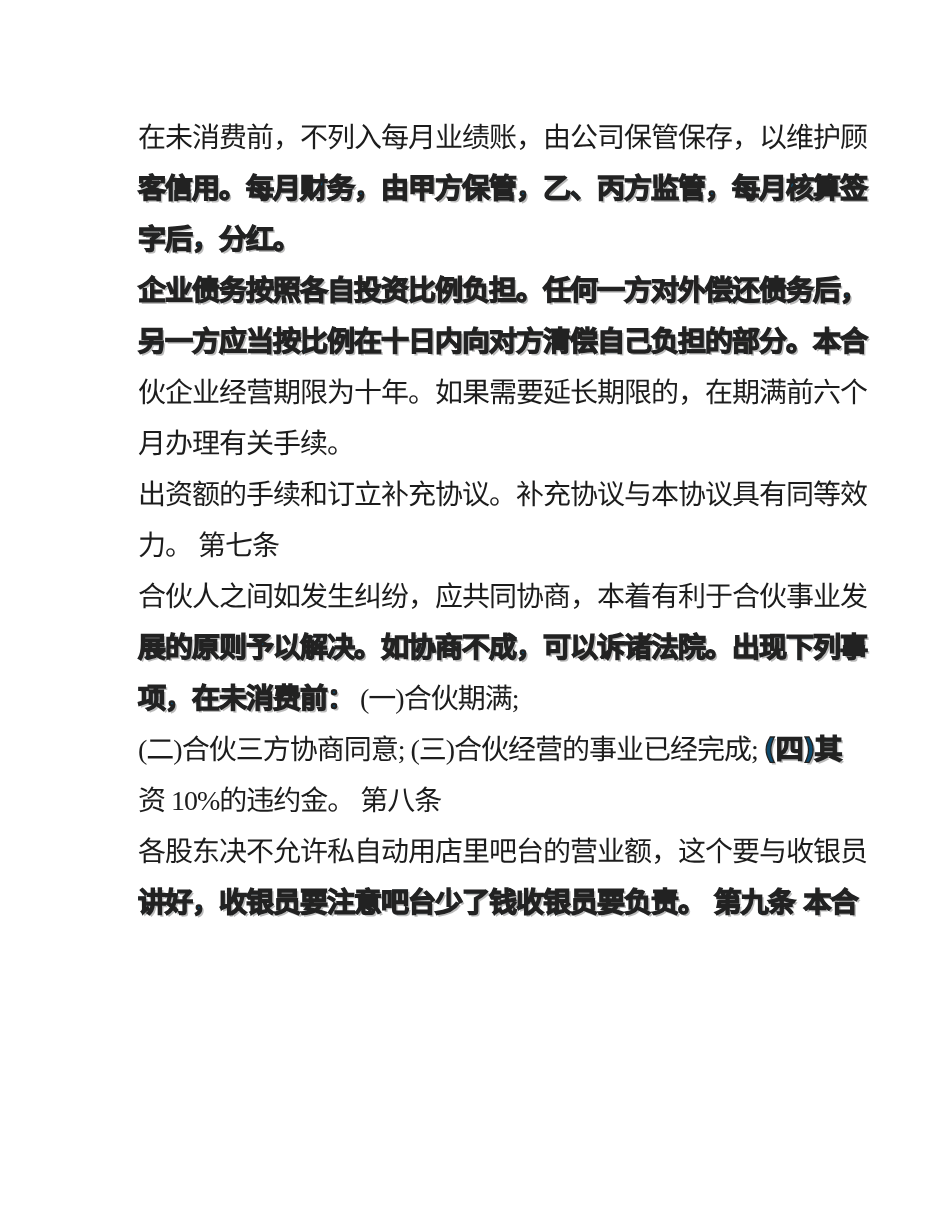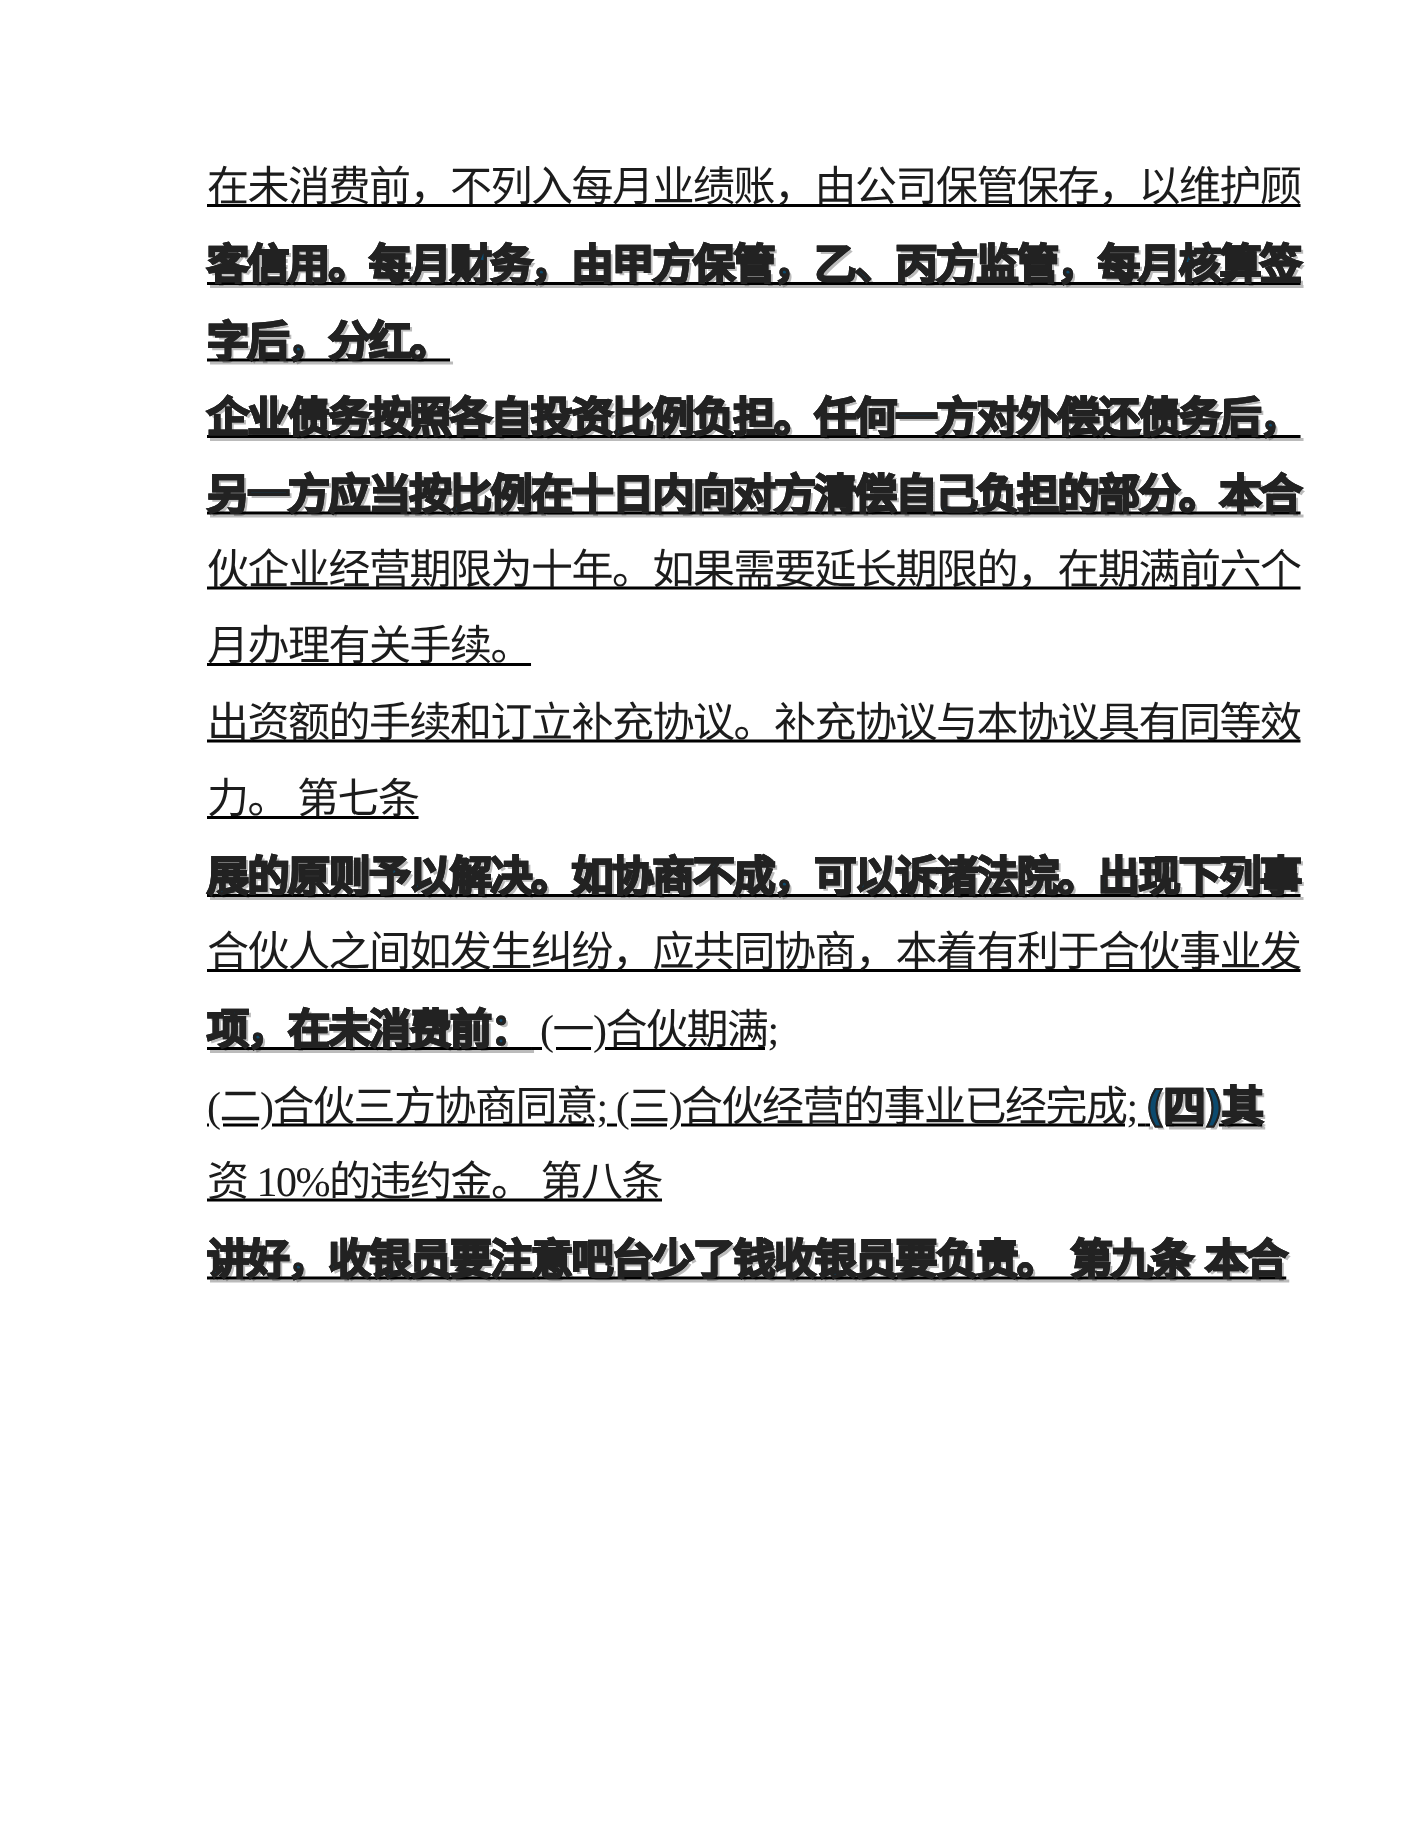--- a/index.html
+++ b/index.html
@@ -11,23 +11,22 @@
     position: relative;
     width: 950px;
     height: 1229px;
     background: #ffffff;
     overflow: hidden;
     font-family: "Liberation Serif", serif;
   }
   .textblock {
     position: absolute;
     left: 138px;
-    top: 100px;
+    top: 112px;
     width: 690px;
-    text-decoration: underline;
   }
   .line {
     height: 51px;
     line-height: 51px;
     white-space: nowrap;
     font-size: 28px;
     letter-spacing: -1px;
     overflow: visible;
   }
   
@@ -52,20 +51,21 @@
   <div class="textblock" id="textblock">
       <div class="line"><span class="serif">在未消费前，不列入每月业绩账，由公司保管保存，以维护顾</span></div>
       <div class="line"><span class="hollow">客信用。每月财务，由甲方保管，乙、丙方监管，每月核算签</span></div>
       <div class="line"><span class="hollow">字后，分红。</span></div>
       <div class="line"><span class="hollow">企业债务按照各自投资比例负担。任何一方对外偿还债务后，</span></div>
       <div class="line"><span class="hollow">另一方应当按比例在十日内向对方清偿自己负担的部分。本合</span></div>
       <div class="line"><span class="serif">伙企业经营期限为十年。如果需要延长期限的，在期满前六个</span></div>
       <div class="line"><span class="serif">月办理有关手续。</span></div>
       <div class="line"><span class="serif">出资额的手续和订立补充协议。补充协议与本协议具有同等效</span></div>
       <div class="line"><span class="serif">力。 第七条</span></div>
+      <div class="line"><span class="serif">合伙人之间如发生纠纷，应共同协商，本着有利于合伙事业发</span></div>
       <div class="line"><span class="hollow">展的原则予以解决。如协商不成，可以诉诸法院。出现下列事</span></div>
-      <div class="line"><span class="serif">合伙人之间如发生纠纷，应共同协商，本着有利于合伙事业发</span></div>
       <div class="line"><span class="hollow">项，在未消费前：</span><span class="serif"> (一)合伙期满;</span></div>
       <div class="line"><span class="serif">(二)合伙三方协商同意; (三)合伙经营的事业已经完成; </span><span class="hollow">(四)其</span></div>
       <div class="line"><span class="serif">资 10%的违约金。 第八条</span></div>
+      <div class="line"><span class="serif">各股东决不允许私自动用店里吧台的营业额，这个要与收银员</span></div>
       <div class="line"><span class="hollow">讲好，收银员要注意吧台少了钱收银员要负责。 第九条 本合</span></div>
     </div>
 </div>
 
 </body></html>

